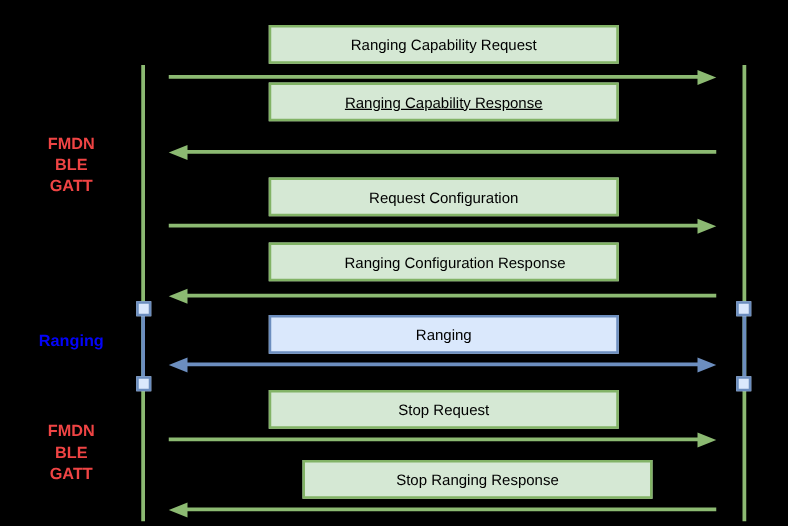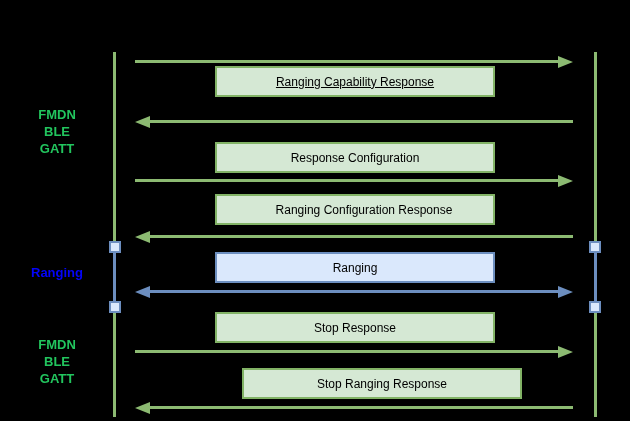--- a/index.html
+++ b/index.html
@@ -45,21 +45,21 @@
   .arrow .head.e{right:0;border-left:15px solid #8cba72;}
   .arrow .head.w{left:0;border-right:15px solid #8cba72;}
   .arrow.blue .line{background:#6c8ebf;}
   .arrow.blue .head.e{border-left-color:#6c8ebf;}
   .arrow.blue .head.w{border-right-color:#6c8ebf;}
   
   .phase{
     position:absolute;left:14px;width:86px;text-align:center;
     font-weight:bold;font-size:13px;line-height:17px;white-space:pre-line;
   }
-  .phase.green{color:#22c55e;}
+  .phase.green{color:#ef4444;}
   .phase.blue{color:#0404fa;}
   .p1{top:106px;} .p2{top:264px;} .p3{top:336px;}
 </style>
 </head>
 <body>
 
 <div id="stage">
 
   <div class="lifeline left"></div>
   <div class="lifeline right"></div>
@@ -73,51 +73,52 @@
   <div class="act-square sq-rb"></div>
 
   <div class="phase green p1">FMDN
 BLE
 GATT</div>
   <div class="phase blue p2">Ranging</div>
   <div class="phase green p3">FMDN
 BLE
 GATT</div>
 
+  <div class="msg-box green b1">Ranging Capability Request</div>
   <div class="arrow right a1">
     <div class="line"></div>
     <div class="head e"></div>
   </div>
 
   <div class="msg-box green b2">Ranging Capability Response</div>
   <div class="arrow left a2">
     <div class="line"></div>
     <div class="head w"></div>
   </div>
 
-  <div class="msg-box green b3">Response Configuration</div>
+  <div class="msg-box green b3">Request Configuration</div>
   <div class="arrow right a3">
     <div class="line"></div>
     <div class="head e"></div>
   </div>
 
   <div class="msg-box green b4">Ranging Configuration Response</div>
   <div class="arrow left a4">
     <div class="line"></div>
     <div class="head w"></div>
   </div>
 
   <div class="msg-box blue b5">Ranging</div>
   <div class="arrow both blue a5">
     <div class="line"></div>
     <div class="head w"></div>
     <div class="head e"></div>
   </div>
 
-  <div class="msg-box green b6">Stop Response</div>
+  <div class="msg-box green b6">Stop Request</div>
   <div class="arrow right a6">
     <div class="line"></div>
     <div class="head e"></div>
   </div>
 
   <div class="msg-box green b7">Stop Ranging Response</div>
   <div class="arrow left a7">
     <div class="line"></div>
     <div class="head w"></div>
   </div>

